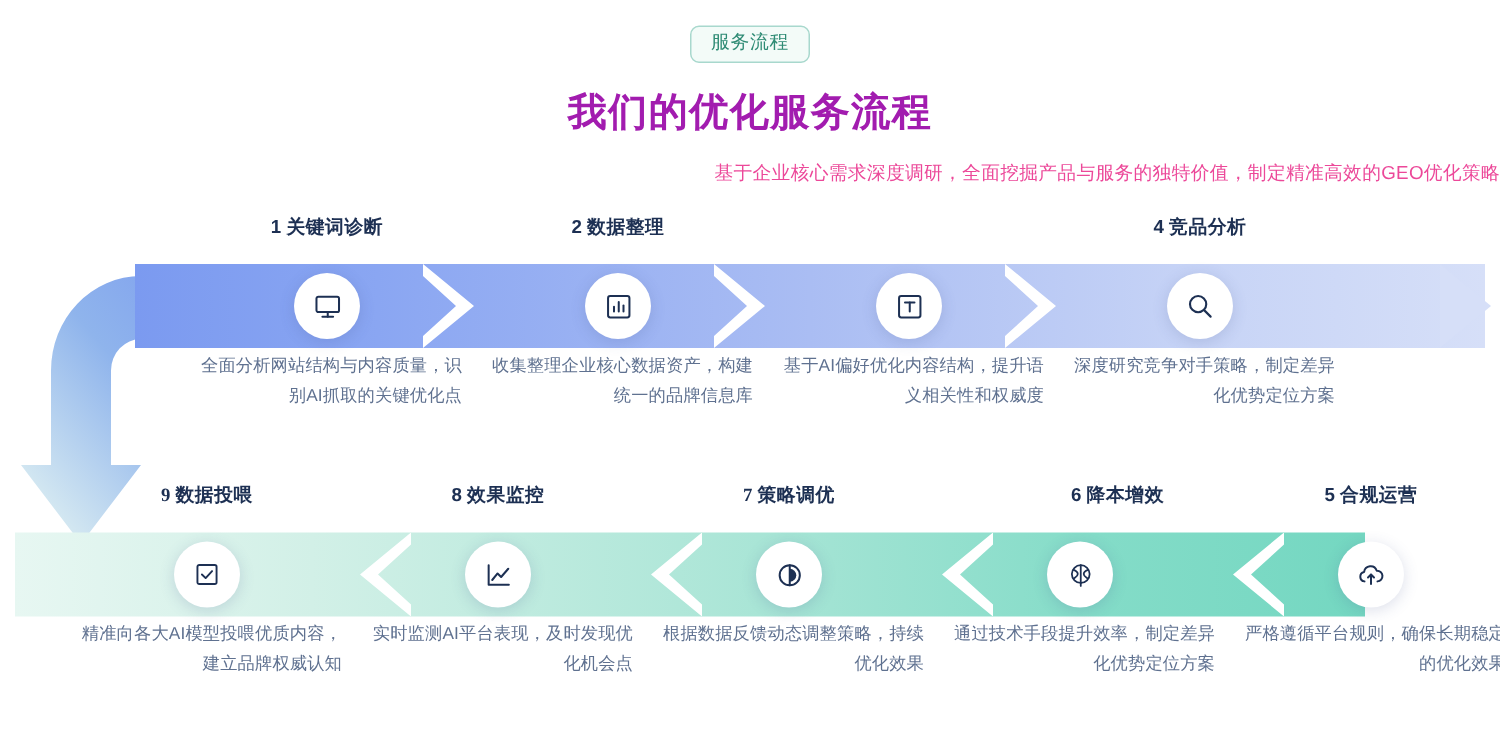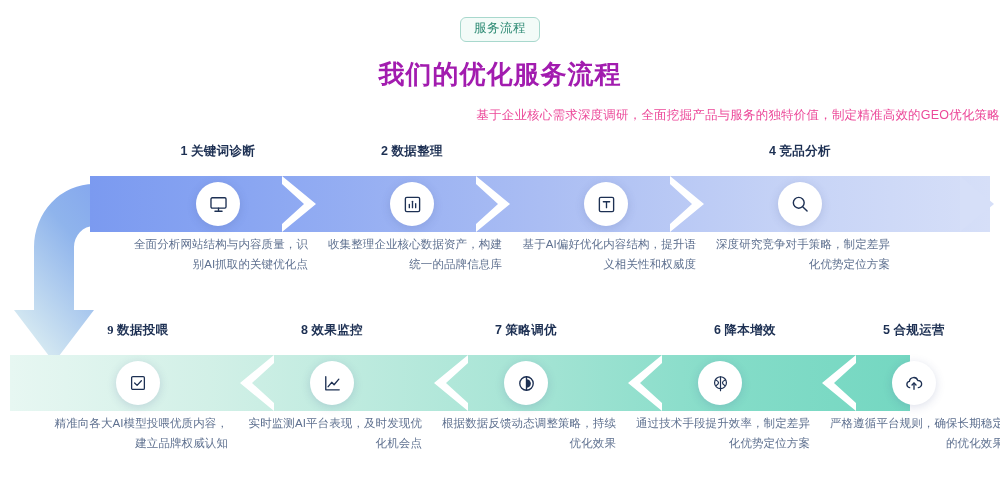--- a/index.html
+++ b/index.html
@@ -180,21 +180,21 @@
       <span class="step-num">8</span><span>效果监控</span>
     </div>
     <div class="node" style="left:310px; top:185px;">
       <svg width="19" height="19" viewBox="0 0 24 24" fill="none" stroke="#1d3053" stroke-width="1.7" stroke-linecap="round" stroke-linejoin="round">
         <polyline points="3.5,3.5 3.5,20 20.5,20"></polyline>
         <polyline points="6.5,16 11,10.5 14,13.5 20,6.5"></polyline>
       </svg>
     </div>
     <div class="step-desc" style="left:242px; top:237px;">实时监测AI平台表现，及时发现优化机会点</div>
 
-    <div class="step-label" style="left:436px; top:146px;">
+    <div class="step-label" style="left:436px; top:146px;font-family:Liberation Serif, serif;">
       <span class="step-num">7</span><span>策略调优</span>
     </div>
     <div class="node" style="left:504px; top:185px;">
       <svg width="19" height="19" viewBox="0 0 24 24" fill="none" stroke="#1d3053" stroke-width="1.7" stroke-linecap="round" stroke-linejoin="round">
         <circle cx="12" cy="12" r="8.5"></circle>
         <line x1="12" y1="3.5" x2="12" y2="20.5"></line>
         <path d="M12 6.5 a5.5 5.5 0 0 1 0 11 z" fill="#1d3053" stroke="none"></path>
       </svg>
     </div>
     <div class="step-desc" style="left:436px; top:237px;">根据数据反馈动态调整策略，持续优化效果</div>

